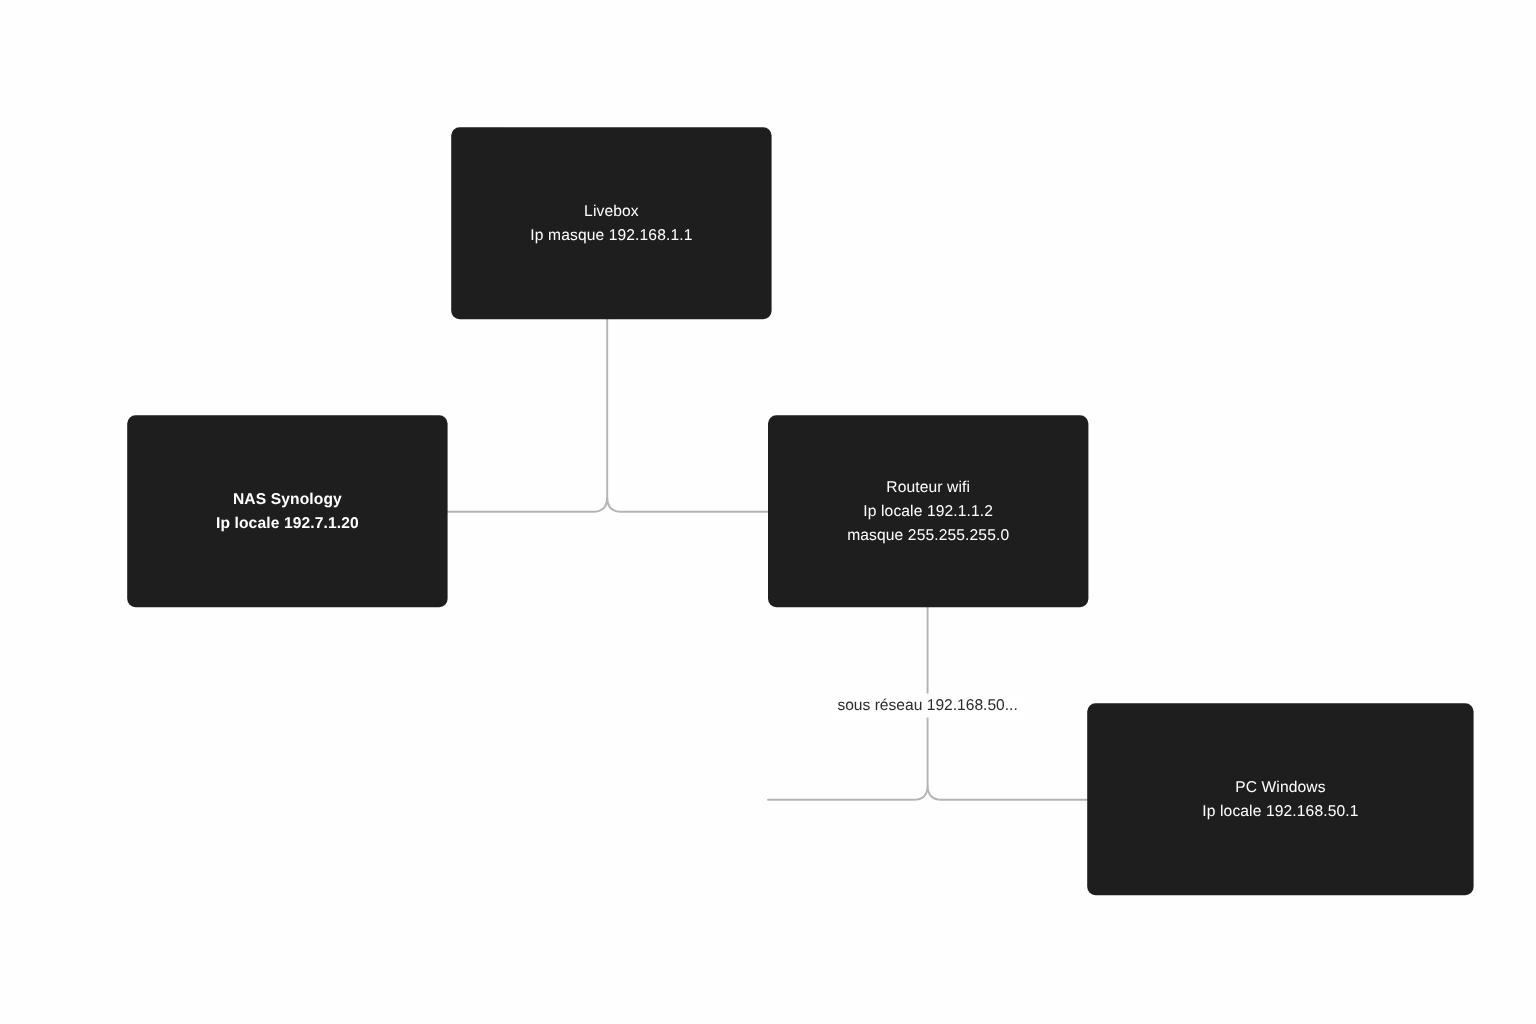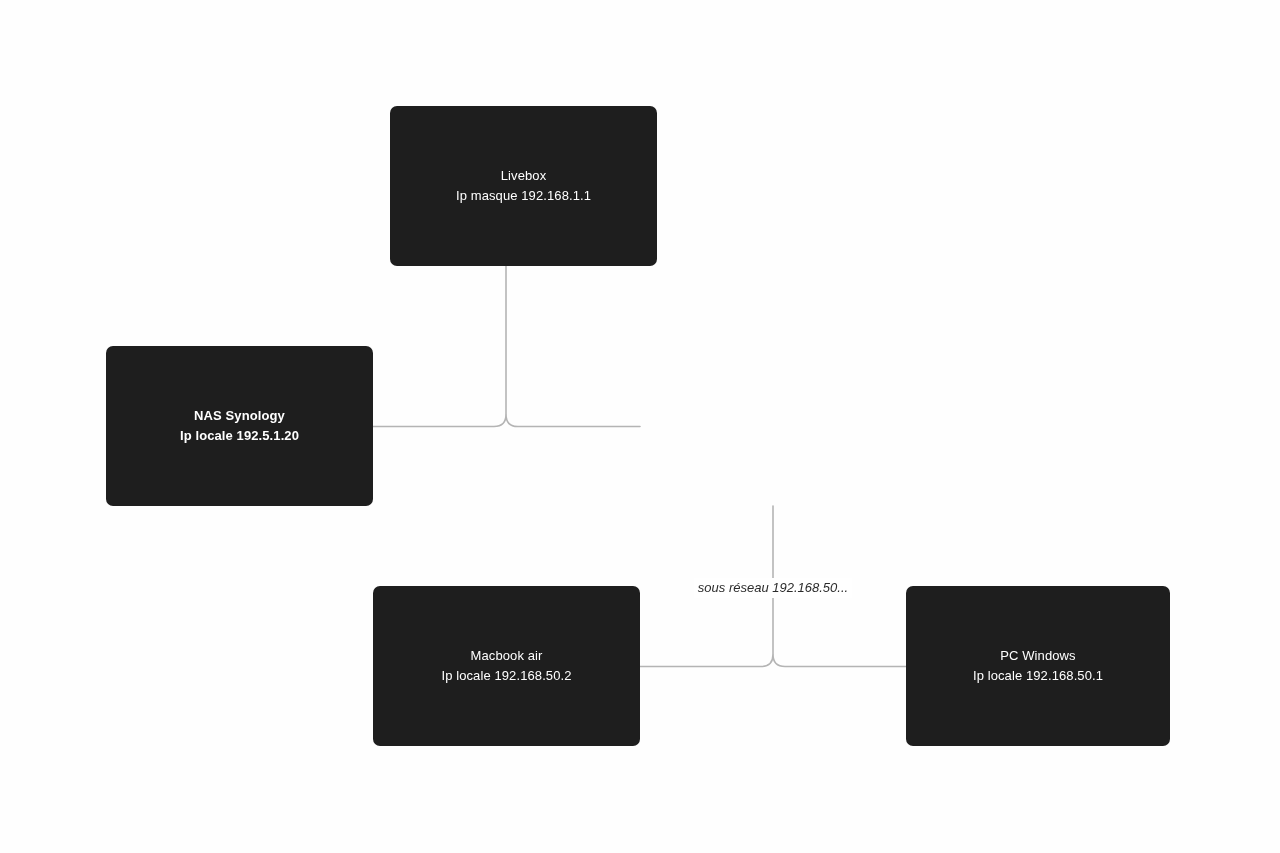--- a/index.html
+++ b/index.html
@@ -49,53 +49,53 @@
     position: absolute;
     z-index: 3;
     font-size: 13px;
     line-height: 16px;
     color: #2b2b2b;
     background: #ffffff;
     padding: 2px 4px;
     white-space: nowrap;
     transform: translate(-50%, -50%);
     text-align: center;
-    font-style: italic;
   }
 </style>
 </head>
 <body>
 
 <div id="canvas">
 
   <svg id="edges" viewBox="0 0 1280 853" width="1280" height="853" xmlns="http://www.w3.org/2000/svg">
 
     <path d="M 373 426.5 L 494 426.5 Q 506 426.5 506 414.5 Q 506 426.5 518 426.5 L 640 426.5" fill="none" stroke="#b4b4b4" stroke-width="1.6" stroke-linecap="round"></path>
     <path d="M 506 266 L 506 414.5" fill="none" stroke="#b4b4b4" stroke-width="1.6" stroke-linecap="round"></path>
 
     <path d="M 773 506 L 773 654.5" fill="none" stroke="#b4b4b4" stroke-width="1.6" stroke-linecap="round"></path>
     <path d="M 640 666.5 L 761 666.5 Q 773 666.5 773 654.5 Q 773 666.5 785 666.5 L 906 666.5" fill="none" stroke="#b4b4b4" stroke-width="1.6" stroke-linecap="round"></path>
   </svg>
 
-  <div class="node" style="left:390px; top:106px; width:267px; height:160px;">
+  <div class="node" style="left:376px; top:106px; width:267px; height:160px;">
     <div class="node-line">Livebox</div>
     <div class="node-line">Ip masque 192.168.1.1</div>
   </div>
 
   <div class="node" style="left:106px; top:346px; width:267px; height:160px;font-weight:bold;">
     <div class="node-line">NAS Synology</div>
-    <div class="node-line">Ip locale 192.5.1.20</div>
+    <div class="node-line">Ip locale 192.7.1.20</div>
+  </div>
+
+  <div class="node" style="left:640px; top:346px; width:267px; height:160px;">
+    <div class="node-line">Routeur wifi</div>
+    <div class="node-line">Ip locale 192.1.1.2</div>
+    <div class="node-line">masque 255.255.255.0</div>
   </div>
 
 
-  <div class="node" style="left:373px; top:586px; width:267px; height:160px;">
-    <div class="node-line">Macbook air</div>
-    <div class="node-line">Ip locale 192.168.50.2</div>
-  </div>
-
-  <div class="node" style="left:906px; top:586px; width:264px; height:160px;">
+  <div class="node" style="left:906px; top:586px; width:322px; height:160px;">
     <div class="node-line">PC Windows</div>
     <div class="node-line">Ip locale 192.168.50.1</div>
   </div>
 
   <div class="edge-label" style="left:773px; top:588px;">sous réseau 192.168.50...</div>
 
 </div>
 
 </body></html>

